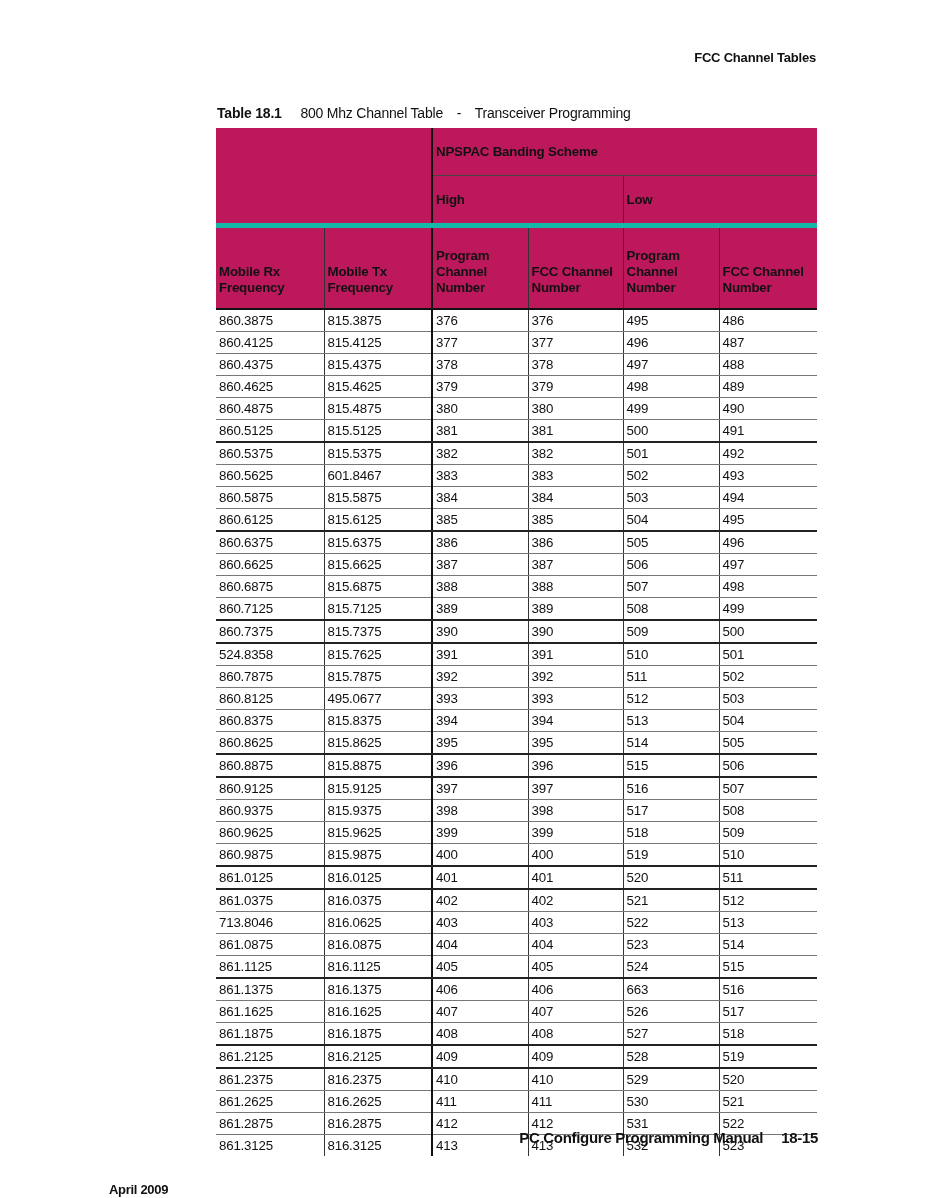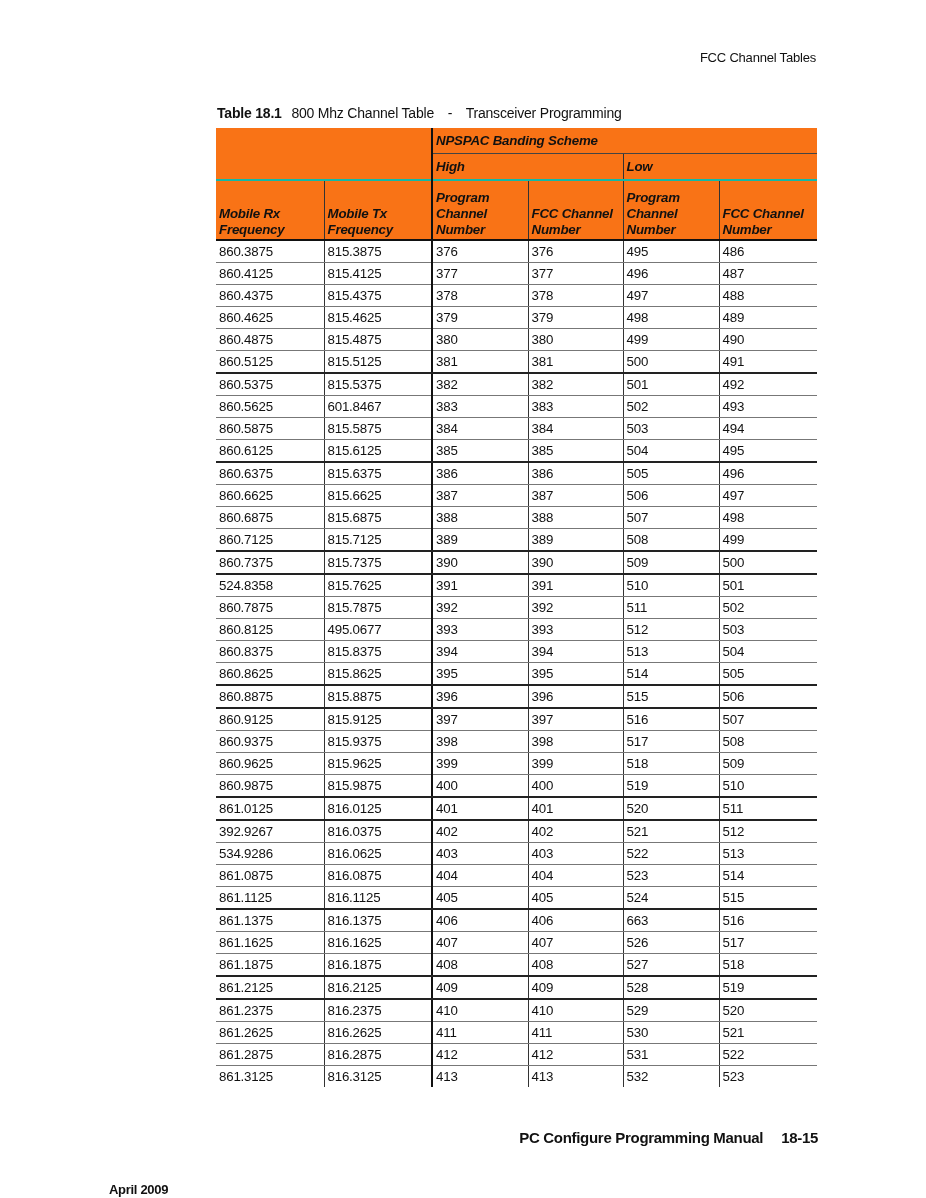--- a/index.html
+++ b/index.html
@@ -1,27 +1,27 @@
 <!DOCTYPE html>
 <html><head>
 <meta charset="utf-8">
 <style>
   html, body { margin: 0; padding: 0; background: #ffffff; }
   body { width: 926px; height: 1198px; position: relative; font-family: "Liberation Sans", sans-serif; color: #111; overflow: hidden; }
-  .running-head { position: absolute; top: 50px; right: 110px; font-size: 13px; font-weight: normal; letter-spacing: -0.2px; }
+  .running-head { position: absolute; top: 50px; right: 110px; font-size: 13px; font-weight: bold; letter-spacing: -0.2px; }
   .caption { position: absolute; top: 105px; left: 217px; font-size: 14px; letter-spacing: -0.2px; }
-  .caption .cap-num { font-weight: bold; margin-right: 6px; }
+  .caption .cap-num { font-weight: bold; margin-right: 15px; }
   .caption .cap-sep { margin: 0 10px; }
   table.ch { position: absolute; top: 128px; left: 216px; width: 601px; border-collapse: collapse; table-layout: fixed; font-size: 13.3px; letter-spacing: -0.2px; }
   table.ch col.c1 { width: 108px; } table.ch col.c2 { width: 108px; } table.ch col.c3 { width: 96px; }
   table.ch col.c4 { width: 95px; } table.ch col.c5 { width: 96px; } table.ch col.c6 { width: 98px; }
-  table.ch th { background: #f97316; font-weight: bold; text-align: left; vertical-align: bottom; padding: 1px 3px; line-height: 16px; font-style: italic; }
+  table.ch th { background: #be185d; font-weight: bold; text-align: left; vertical-align: bottom; padding: 12px 3px; line-height: 16px; }
   table.ch thead tr.h1 th { height: 23px; vertical-align: middle; }
   table.ch thead tr.h2 th { height: 23px; vertical-align: middle; border-top: 1px solid #444; margin-left: 10px; }
-  table.ch thead tr.h3 th { height: 56px; border-top: 2px solid #14b8a6; border-bottom: 2px solid #111; }
+  table.ch thead tr.h3 th { height: 56px; border-top: 5px solid #14b8a6; border-bottom: 2px solid #111; }
   table.ch th.blank { border-top: none !important; }
   table.ch td { padding: 0 3px; height: 21px; line-height: 21px; border-bottom: 1px solid #777; }
   table.ch tbody tr.thick td { border-bottom: 2px solid #222; }
   table.ch .vl { border-left: 1px solid #333; }
   table.ch .vb { border-left: 2px solid #111; }
   table.ch tbody tr:last-child td { border-bottom: none; }
   .footer-left { position: absolute; top: 1182px; left: 109px; font-size: 13px; font-weight: bold; letter-spacing: -0.3px; }
   .footer-right { position: absolute; top: 1129px; right: 108px; font-size: 15px; font-weight: bold; letter-spacing: -0.3px; margin-left: 34px; }
   .footer-right .page-num { margin-left: 14px; }
 </style>
@@ -267,29 +267,29 @@
       </tr>
       <tr class="thick">
         <td>861.0125</td>
         <td class="vl">816.0125</td>
         <td class="vb">401</td>
         <td class="vl">401</td>
         <td class="vl">520</td>
         <td class="vl">511</td>
       </tr>
       <tr>
-        <td>392.9267</td>
+        <td>861.0375</td>
         <td class="vl">816.0375</td>
         <td class="vb">402</td>
         <td class="vl">402</td>
         <td class="vl">521</td>
         <td class="vl">512</td>
       </tr>
       <tr>
-        <td>534.9286</td>
+        <td>713.8046</td>
         <td class="vl">816.0625</td>
         <td class="vb">403</td>
         <td class="vl">403</td>
         <td class="vl">522</td>
         <td class="vl">513</td>
       </tr>
       <tr>
         <td>861.0875</td>
         <td class="vl">816.0875</td>
         <td class="vb">404</td>

